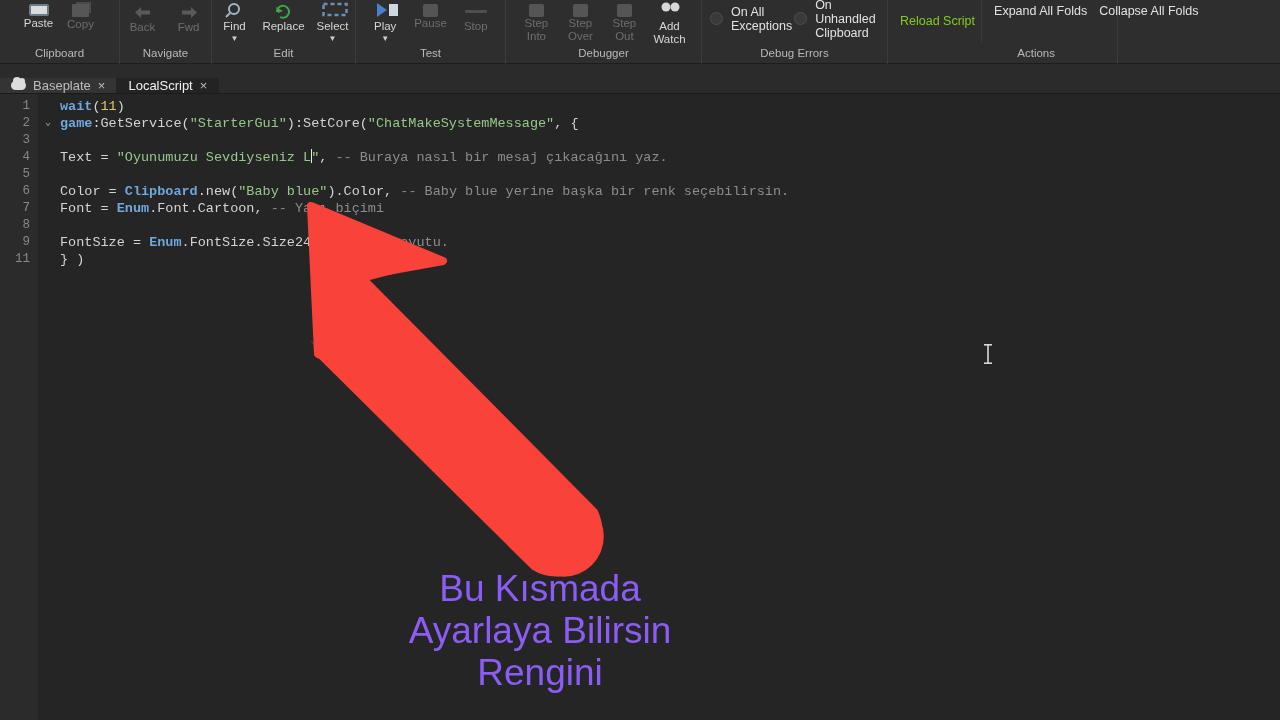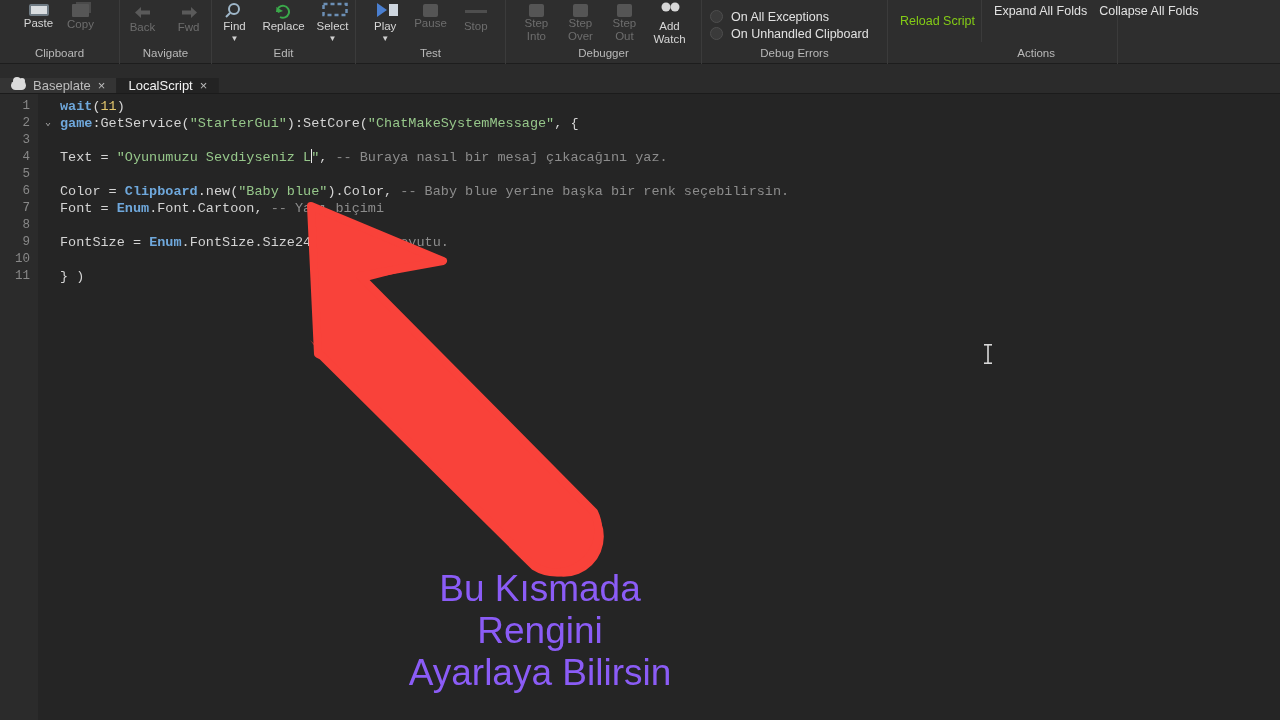--- a/index.html
+++ b/index.html
@@ -280,21 +280,21 @@
               </svg>
           </span>
           <span class="lbl">Add
 Watch</span>
         </div>
       </div>
       <div class="rg-title">Debugger</div>
     </div>
 
     <div class="ribbon-group" style="width:186px">
-      <div class="rg-items" style="flex-direction:column;justify-content:space-between;padding-top:8px">
+      <div class="rg-items" style="flex-direction:row;justify-content:space-between;padding-top:8px">
         <div class="dbg-row">
           <span class="radio-dot"></span>
           <span>On All Exceptions</span>
         </div>
         <div class="dbg-row">
           <span class="radio-dot"></span>
           <span>On Unhandled Clipboard</span>
         </div>
       </div>
       <div class="rg-title">Debug Errors</div>
@@ -334,21 +334,20 @@
     <div class="code-lines" id="code-lines">
         <div class="cline"><span class="lnum">1</span><span class="ctext"><span class="tk-kw">wait</span><span class="tk-plain">(</span><span class="tk-num">11</span><span class="tk-plain">)</span></span></div>
         <div class="cline"><span class="lnum">2</span><span class="fold-arrow">⌄</span><span class="ctext"><span class="tk-kw">game</span><span class="tk-plain">:GetService(</span><span class="tk-str">"StarterGui"</span><span class="tk-plain">):SetCore(</span><span class="tk-str">"ChatMakeSystemMessage"</span><span class="tk-plain">, {</span></span></div>
         <div class="cline"><span class="lnum">3</span><span class="ctext"></span></div>
         <div class="cline"><span class="lnum">4</span><span class="ctext"><span class="tk-plain">Text = </span><span class="tk-str">"Oyunumuzu Sevdiyseniz L</span><span class="caret-bar"></span><span class="tk-str">"</span><span class="tk-plain">, </span><span class="tk-com">-- Buraya nasıl bir mesaj çıkacağını yaz.</span></span></div>
         <div class="cline"><span class="lnum">5</span><span class="ctext"></span></div>
         <div class="cline"><span class="lnum">6</span><span class="ctext"><span class="tk-plain">Color = </span><span class="tk-kw">Clipboard</span><span class="tk-plain">.new(</span><span class="tk-str">"Baby blue"</span><span class="tk-plain">).Color, </span><span class="tk-com">-- Baby blue yerine başka bir renk seçebilirsin.</span></span></div>
         <div class="cline"><span class="lnum">7</span><span class="ctext"><span class="tk-plain">Font = </span><span class="tk-kw">Enum</span><span class="tk-plain">.Font.Cartoon, </span><span class="tk-com">-- Yazı biçimi</span></span></div>
         <div class="cline"><span class="lnum">8</span><span class="ctext"></span></div>
         <div class="cline"><span class="lnum">9</span><span class="ctext"><span class="tk-plain">FontSize = </span><span class="tk-kw">Enum</span><span class="tk-plain">.FontSize.Size24, </span><span class="tk-com">-- Yazı boyutu.</span></span></div>
-        <div class="cline"><span class="lnum">10</span><span class="ctext"></span></div>
         <div class="cline"><span class="lnum">11</span><span class="ctext"><span class="tk-plain">} )</span></span></div>
       </div>
     <div class="ibeam">
       <svg width="10" height="22" viewBox="0 0 10 22">
         <rect x="4.2" y="2" width="1.6" height="18" fill="#d8d8d8"></rect>
         <rect x="1" y="1" width="8" height="1.6" fill="#d8d8d8"></rect>
         <rect x="1" y="19.4" width="8" height="1.6" fill="#d8d8d8"></rect>
       </svg>
     </div>
   </div>
@@ -363,17 +362,17 @@
              L 322 355
              L 318 354
              Z" fill="#f9423a"></path>
     <path d="M 311 206 L 443 261 L 360 276 L 594 512
              A 42 42 0 0 1 534 566
              L 322 356 L 318 354 Z" fill="#f9423a" stroke="#f9423a" stroke-width="8" stroke-linejoin="round"></path>
   </svg>
 
   <div class="caption">
     <div>Bu Kısmada</div>
+    <div>Ayarlaya Bilirsin</div>
     <div>Rengini</div>
-    <div>Ayarlaya Bilirsin</div>
   </div>
 
 </div>
 
 </body></html>

